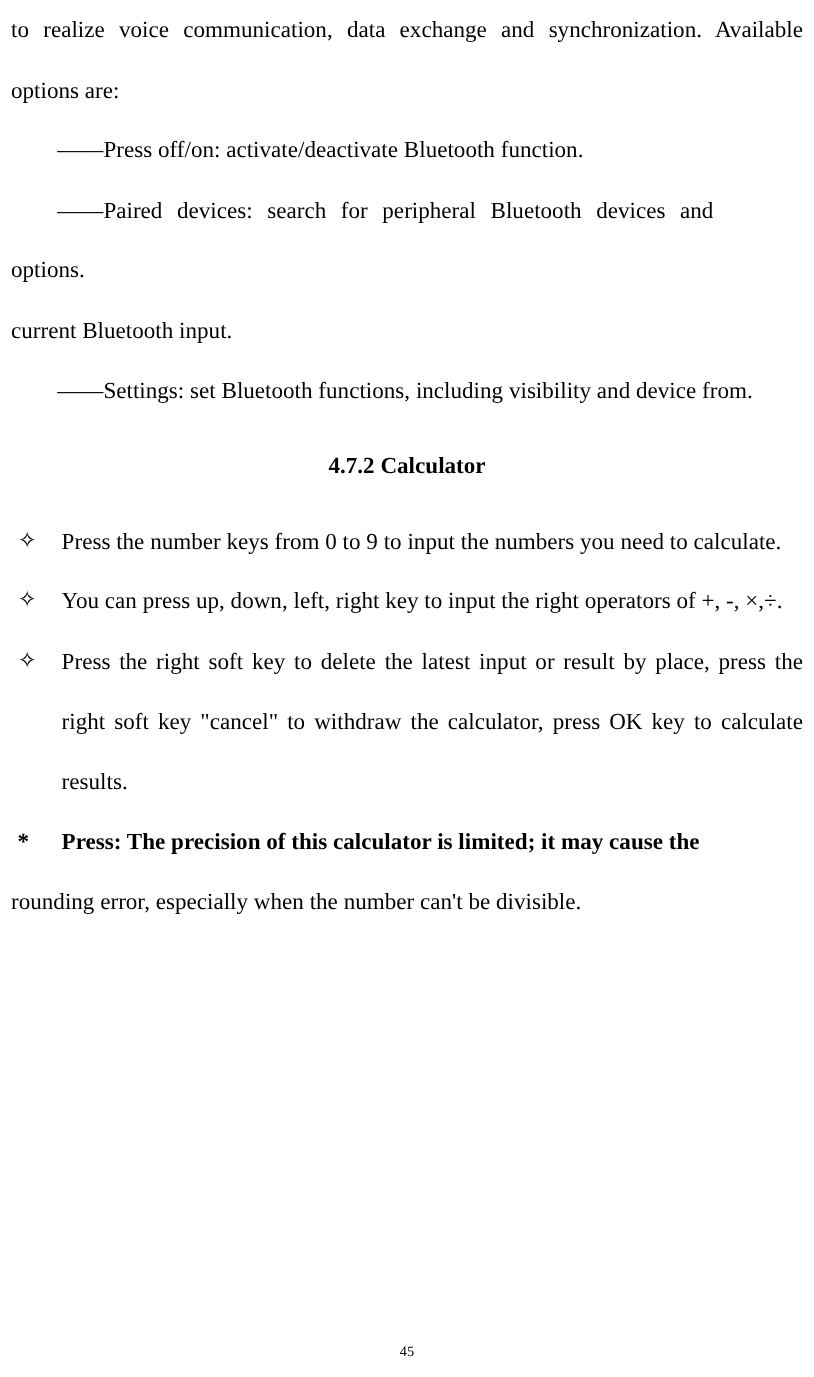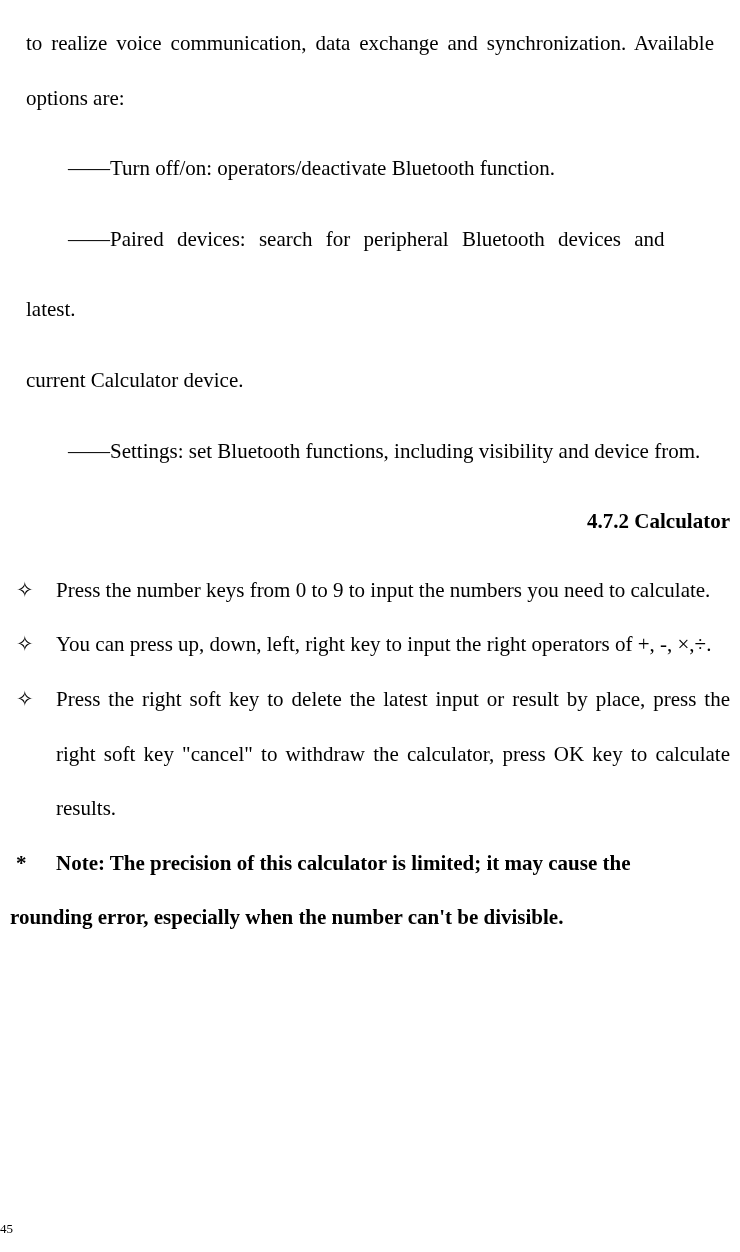--- a/index.html
+++ b/index.html
@@ -8,28 +8,28 @@
     font-family: "Times New Roman", Times, serif;
     font-size: 21px;
     color: #000;
     padding: 0 10px;
     line-height: 2.6;
   }
   .content { width: 100%; }
   .para {
     text-align: justify;
     text-justify: inter-word;
-    margin: 16px;
+    margin: 0;
   }
   .indent { text-indent: 2em; }
   .heading {
     font-weight: bold;
     margin-top: 14px;
     margin-bottom: 14px;
-    text-align: right;
+    text-align: center;
   }
   .list { margin: 0; padding: 0; }
   .list-row {
     display: flex;
     align-items: flex-start;
     margin: 0;
   }
   .marker {
     font-family: "Segoe UI Symbol", "Arial Unicode MS", sans-serif;
     width: 46px;
@@ -54,47 +54,48 @@
     text-align: left;
     padding-left: 6px;
     line-height: 2.6;
   }
   .note-body {
     flex: 1 1 auto;
     text-align: justify;
     text-justify: inter-word;
   }
   .note-cont {
-    font-weight: bold;
+    font-weight: normal;
     text-align: justify;
   }
   .page-number {
     position: absolute;
     top: 1222px;
     left: 0;
     width: 740px;
+    text-align: center;
     font-size: 13px;
     line-height: 1;
   }
 </style>
 </head>
 <body>
 
 <div class="content">
 
   <p class="para">to realize voice communication, data exchange and synchronization. Available options are:</p>
 
-  <p class="para indent">――Turn off/on: operators/deactivate Bluetooth function.</p>
+  <p class="para indent">――Press off/on: activate/deactivate Bluetooth function.</p>
 
   <p class="para indent">
     <span style="word-spacing:8px;">――Paired devices: search for peripheral Bluetooth devices and</span>
   </p>
-  <p class="para">latest.</p>
+  <p class="para">options.</p>
 
-  <p class="para">current Calculator device.</p>
+  <p class="para">current Bluetooth input.</p>
 
   <p class="para indent">――Settings: set Bluetooth functions, including visibility and device from.</p>
 
   <p class="heading">4.7.2 Calculator</p>
 
   <div class="list">
     <div class="list-row">
       <span class="marker">✧</span>
       <span class="list-body">Press the number keys from 0 to 9 to input the numbers you need to calculate.</span>
     </div>
@@ -103,19 +104,19 @@
       <span class="list-body">You can press up, down, left, right key to input the right operators of +, -, ×,÷.</span>
     </div>
     <div class="list-row">
       <span class="marker">✧</span>
       <span class="list-body">Press the right soft key to delete the latest input or result by place, press the right soft key "cancel" to withdraw the calculator, press OK key to calculate results.</span>
     </div>
   </div>
 
   <div class="note-row">
     <span class="note-marker">*</span>
-    <span class="note-body">Note: The precision of this calculator is limited; it may cause the</span>
+    <span class="note-body">Press: The precision of this calculator is limited; it may cause the</span>
   </div>
   <p class="note-cont">rounding error, especially when the number can't be divisible.</p>
 
 </div>
 
 <div class="page-number">45</div>
 
 </body></html>

